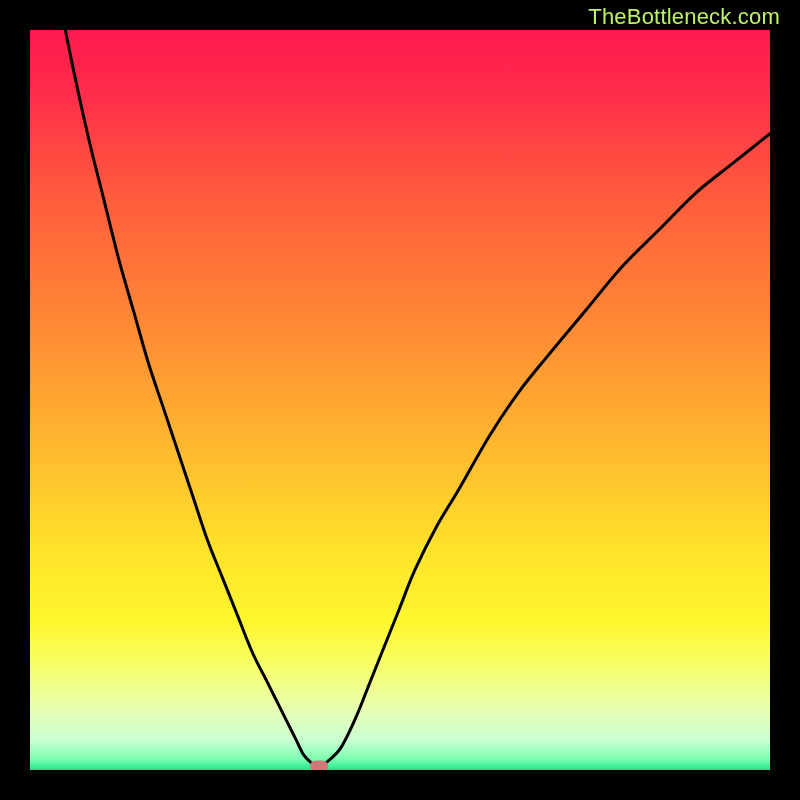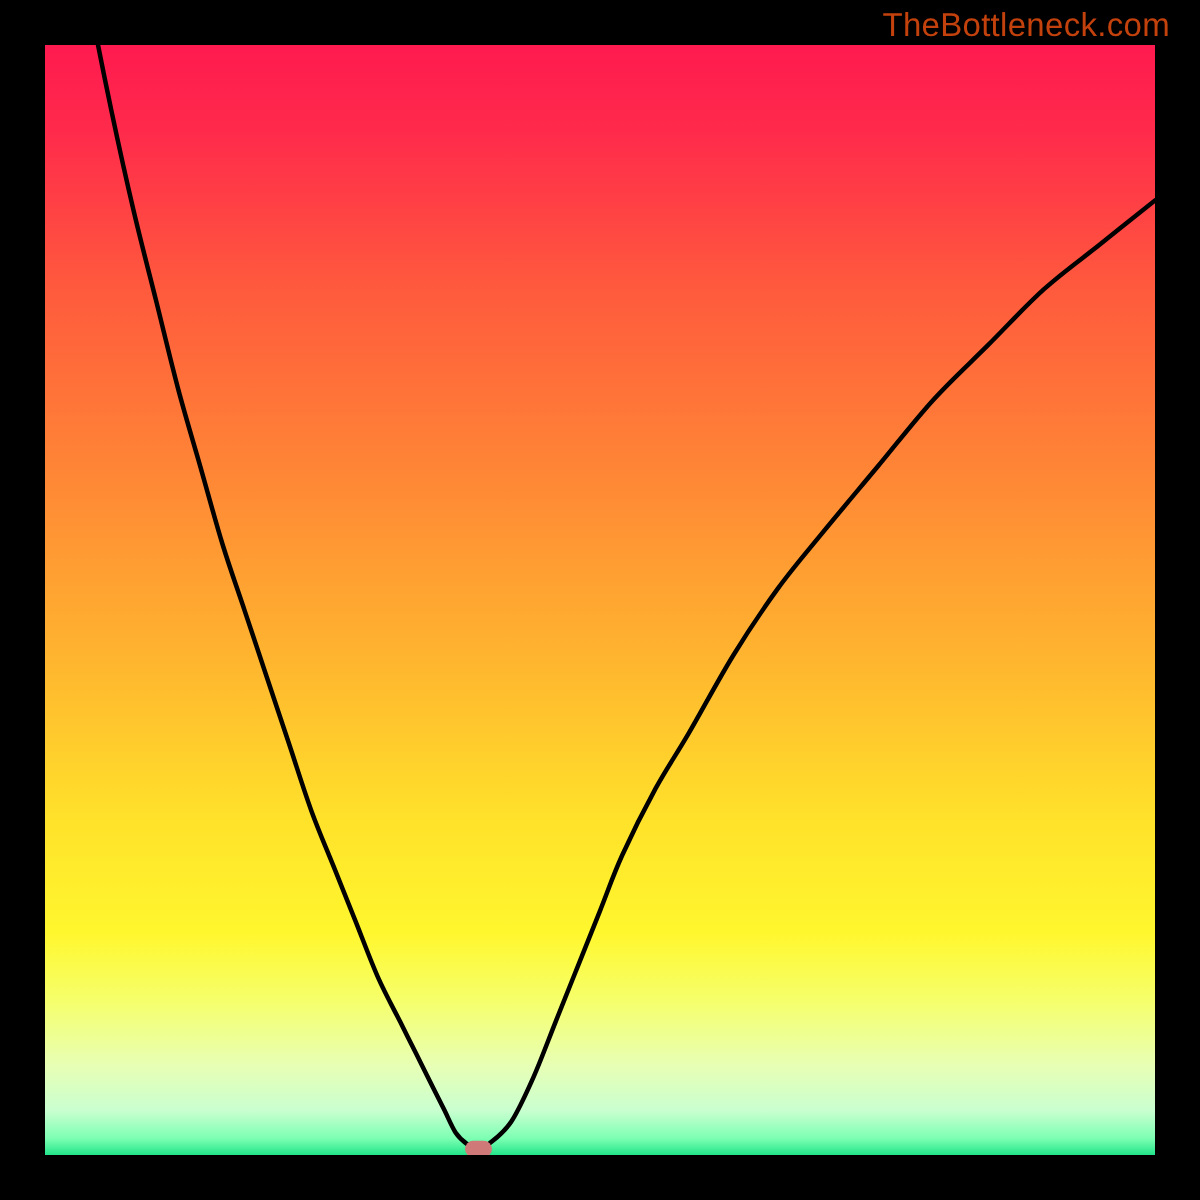--- a/index.html
+++ b/index.html
@@ -42,21 +42,21 @@
     height: 11px;
     border-radius: 6px;
     transform: translate(-50%, -50%);
   }
   .watermark {
     position: absolute;
     top: 4px;
     right: 20px;
     font-family: Arial, Helvetica, sans-serif;
     font-size: 22px;
-    color: #c2410c;
+    color: #bef264;
     letter-spacing: 0.2px;
   }
 </style>
 </head>
 <body>
 
 <div class="frame">
   <div class="watermark">TheBottleneck.com</div>
   <div class="plot">
     <svg class="gradient" viewBox="0 0 740 740" preserveAspectRatio="none">

